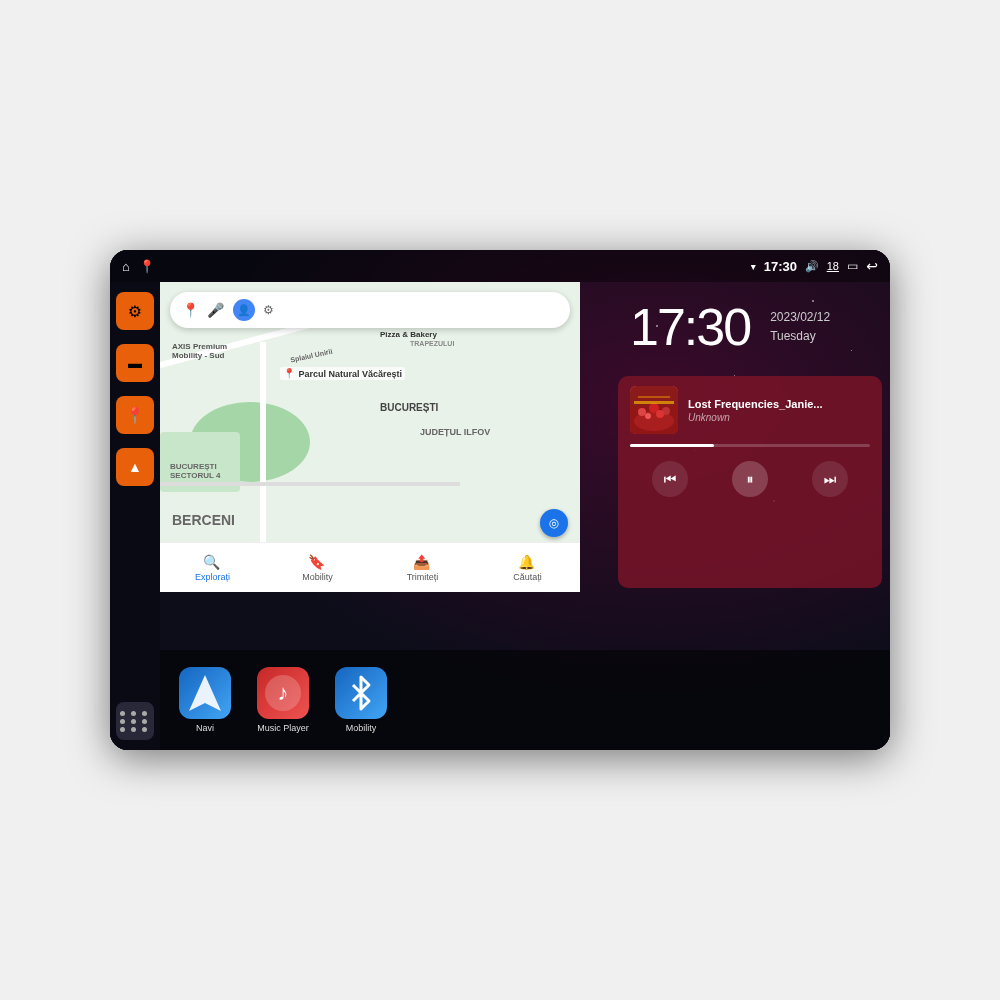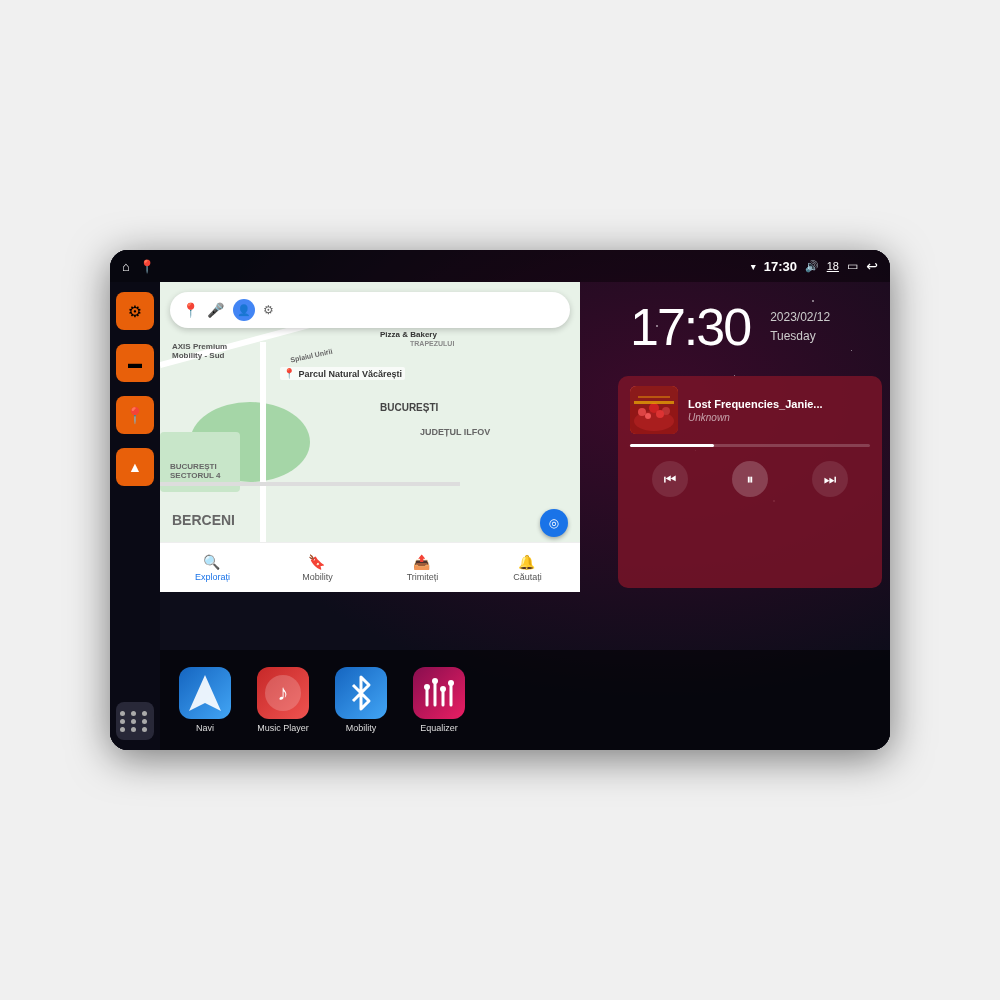--- a/index.html
+++ b/index.html
@@ -418,35 +418,20 @@
 
           <div class="app-icon-item">
             <div class="app-icon-box ic-bt">
               <svg viewBox="0 0 52 52" xmlns="http://www.w3.org/2000/svg">
                 <polyline points="18,34 34,18 26,10 26,42 34,34 18,18" fill="none" stroke="white" stroke-width="3" stroke-linejoin="round"></polyline>
               </svg>
             </div>
             <span class="app-icon-label">Mobility</span>
           </div>
 
-          <div class="app-icon-item">
-            <div class="app-icon-box ic-eq">
-              <svg viewBox="0 0 52 52" xmlns="http://www.w3.org/2000/svg">
-                <line x1="14" y1="38" x2="14" y2="20" stroke="white" stroke-width="3" stroke-linecap="round"></line>
-                <line x1="22" y1="38" x2="22" y2="14" stroke="white" stroke-width="3" stroke-linecap="round"></line>
-                <line x1="30" y1="38" x2="30" y2="22" stroke="white" stroke-width="3" stroke-linecap="round"></line>
-                <line x1="38" y1="38" x2="38" y2="16" stroke="white" stroke-width="3" stroke-linecap="round"></line>
-                <circle cx="14" cy="20" r="3" fill="white"></circle>
-                <circle cx="22" cy="14" r="3" fill="white"></circle>
-                <circle cx="30" cy="22" r="3" fill="white"></circle>
-                <circle cx="38" cy="16" r="3" fill="white"></circle>
-              </svg>
-            </div>
-            <span class="app-icon-label">Equalizer</span>
-          </div>
 
 
 
         </div>
       </div>
 
     </div>
   </div>
 </div>
 

